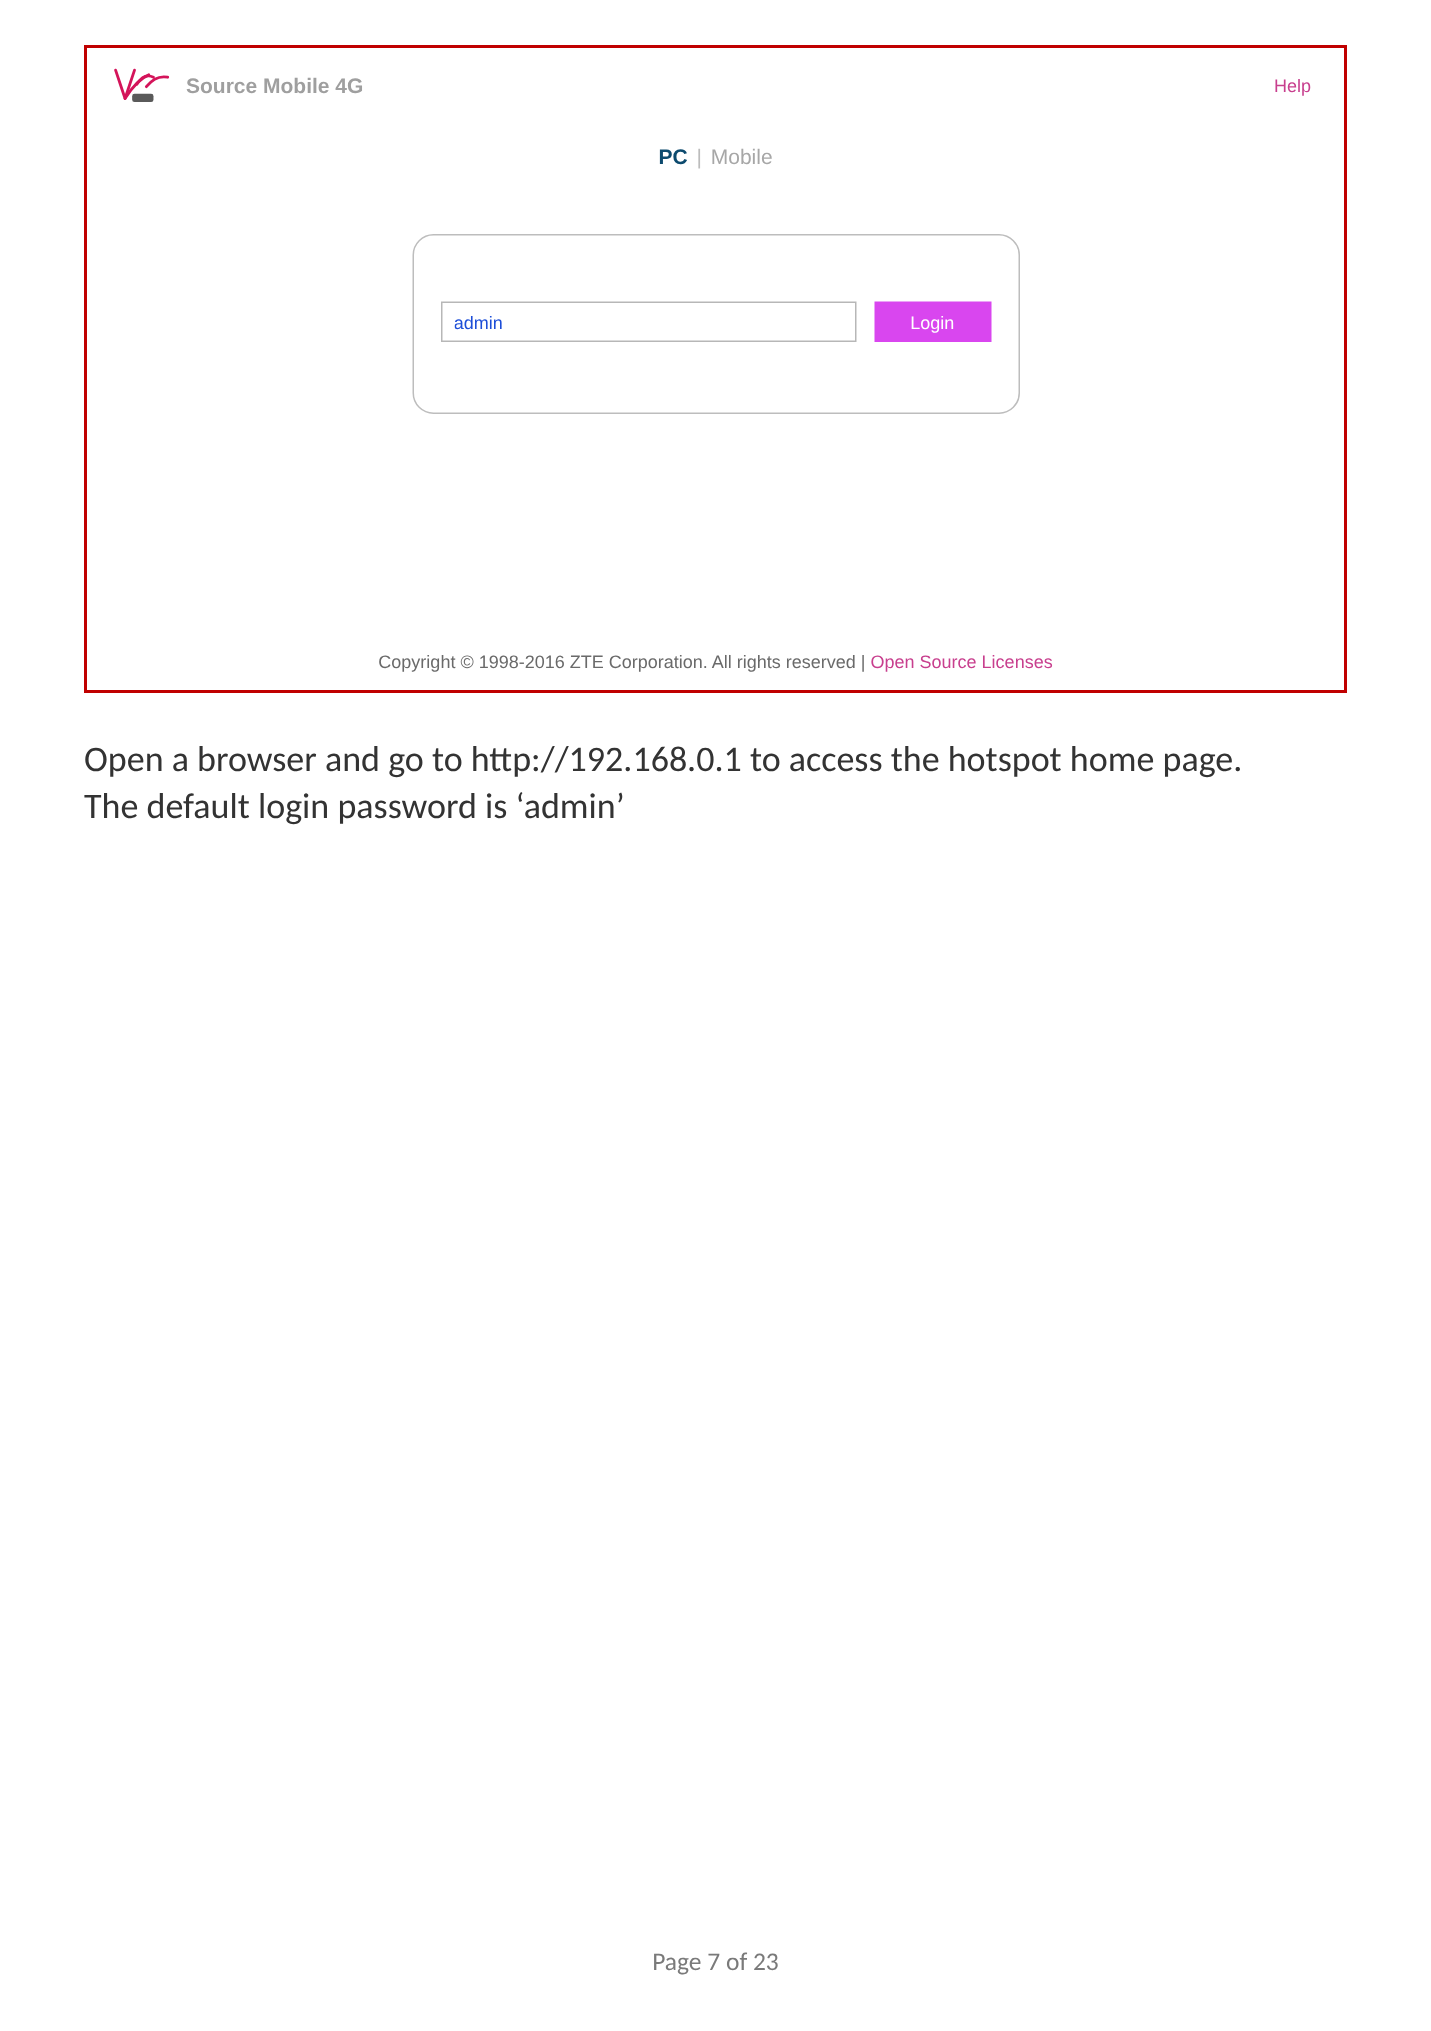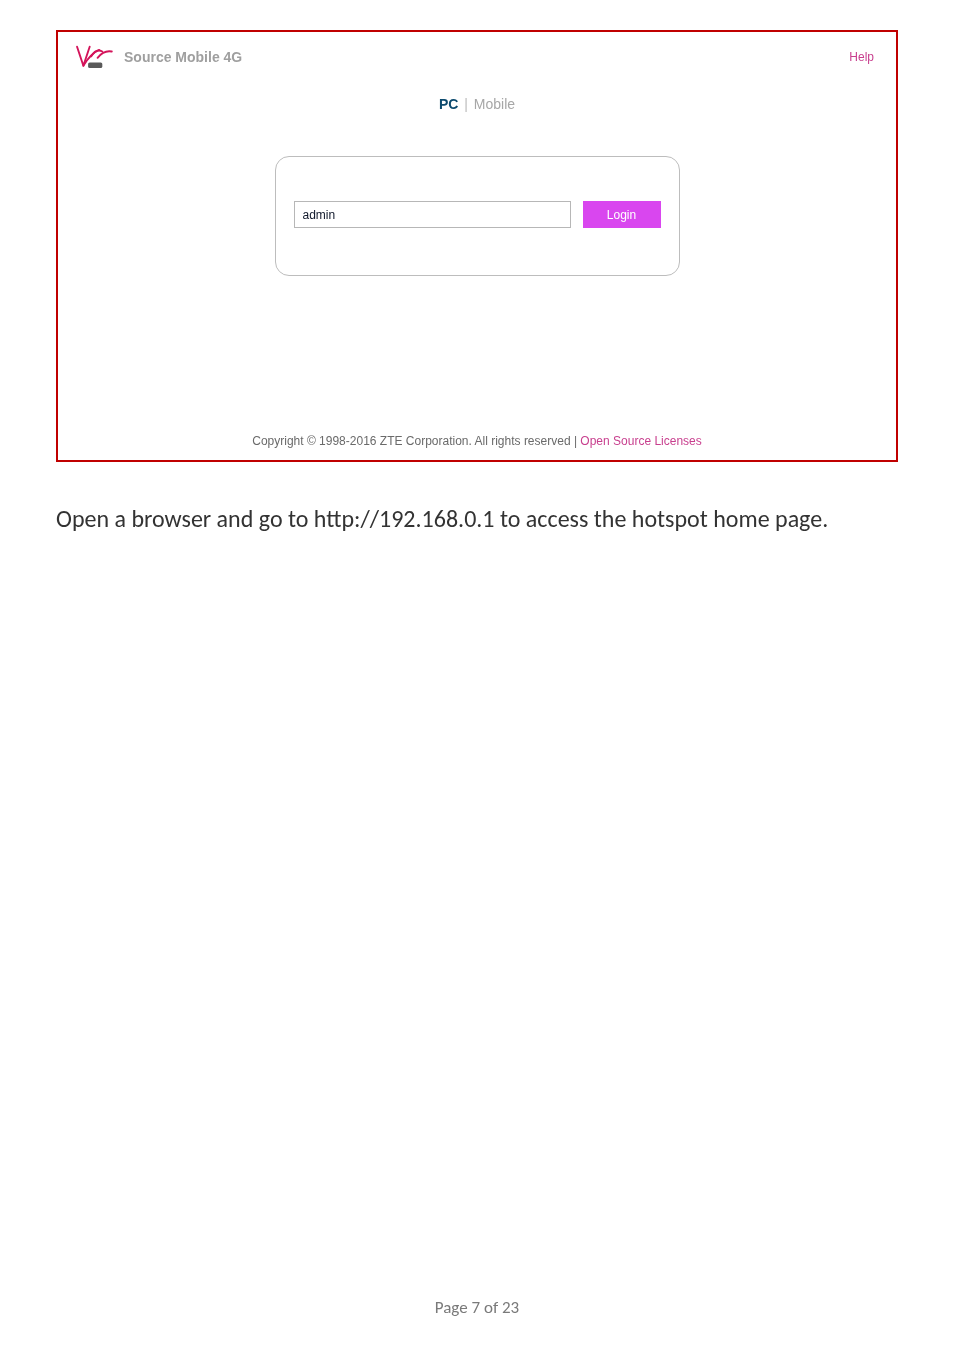--- a/index.html
+++ b/index.html
@@ -79,21 +79,21 @@
     gap: 12px;
     align-items: stretch;
   }
   .login-input {
     flex: 1;
     height: 27px;
     border: 1px solid #b7b7b7;
     font-size: 12px;
     padding: 0 8px;
     font-family: Arial, sans-serif;
-    color: #0f172a;
+    color: #1d4ed8;
   }
   .login-btn {
     width: 78px;
     height: 27px;
     background: #d946ef;
     color: #ffffff;
     border: none;
     font-size: 12px;
     font-family: Arial, sans-serif;
     cursor: pointer;
@@ -104,21 +104,21 @@
     left: 0; right: 0;
     text-align: center;
     font-size: 12px;
     color: #6a6a6a;
     font-family: Arial, sans-serif;
   }
   .footer-link {
     color: #c83f8e;
   }
   .body-text {
-    margin-top: 42px;
+    margin-top: 30px;
     font-size: 24px;
     line-height: 1.28;
     color: #333333;
   }
   .page-num {
     position: absolute;
     bottom: 36px;
     left: 0; right: 0;
     text-align: center;
     font-size: 17px;
@@ -163,16 +163,17 @@
     </div>
 
     <div class="footer-line">
       <span>Copyright © 1998-2016 ZTE Corporation. All rights reserved</span><span>  |  </span><span class="footer-link">Open Source Licenses</span>
     </div>
 
   </div>
 
   <div class="body-text">
     <div>Open a browser and go to http://192.168.0.1 to access the hotspot home page.</div>
+    <div>The default login password is ‘admin’</div>
   </div>
 </div>
 
 <div class="page-num">Page 7 of 23</div>
 
 </body></html>

